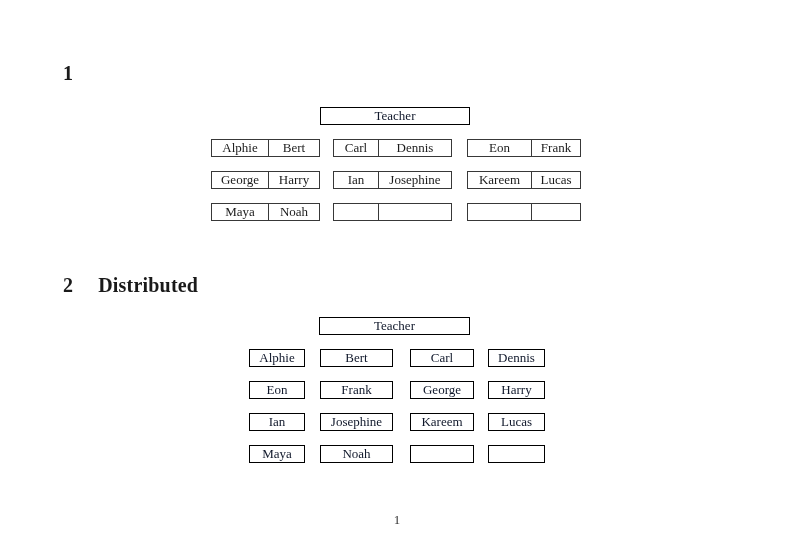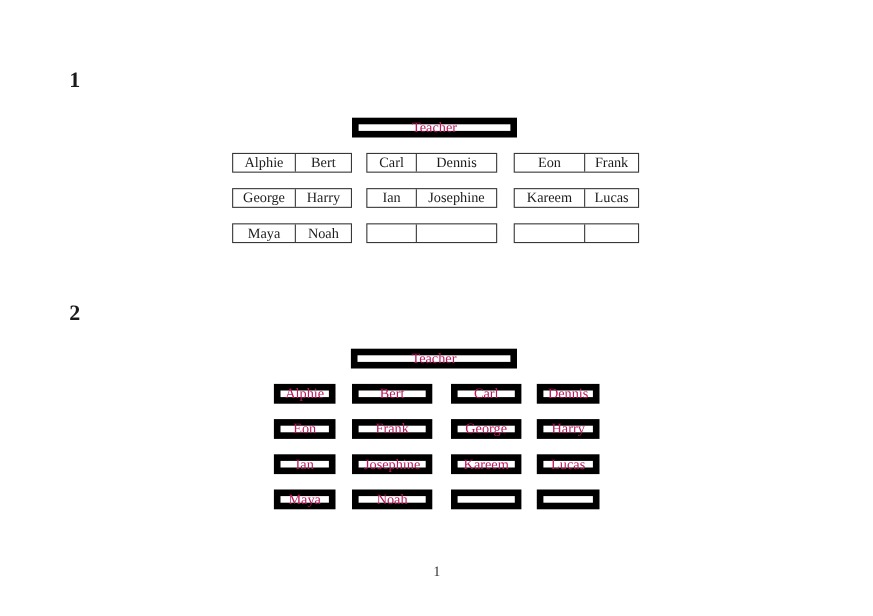--- a/index.html
+++ b/index.html
@@ -24,28 +24,28 @@
     color:#1a1a1a;
     letter-spacing:.2px;
   }
   .heading-1{left:63px;top:61px;}
   .heading-2{left:63px;top:273px;}
 
   
   .tbox{
     position:absolute;
     box-sizing:border-box;
-    border:6px solid #000000;
+    border:1px solid #000000;
     background:#ffffff;
     display:flex;
     align-items:center;
     justify-content:center;
     font-size:13px;
     line-height:16px;
-    color:#be185d;
+    color:#0f172a;
   }
 
   
   .teacher-classical{left:320px;top:107px;width:150px;height:18px;}
   .teacher-distributed{left:319px;top:317px;width:151px;height:18px;}
 
   
   .desk{
     position:absolute;
     box-sizing:border-box;
@@ -140,20 +140,21 @@
     <span class="seat"></span>
     <span class="seat"></span>
   </div>
   <div class="desk colC rowC">
     <span class="seat"></span>
     <span class="seat"></span>
   </div>
 
   <div class="heading heading-2">
     <span>2</span>
+    <span>Distributed</span>
   </div>
 
   <div class="tbox teacher-distributed">Teacher</div>
 
   <div class="tbox dsk dc1 dr1">Alphie</div>
   <div class="tbox dsk dc2 dr1">Bert</div>
   <div class="tbox dsk dc3 dr1">Carl</div>
   <div class="tbox dsk dc4 dr1">Dennis</div>
 
   <div class="tbox dsk dc1 dr2">Eon</div>

